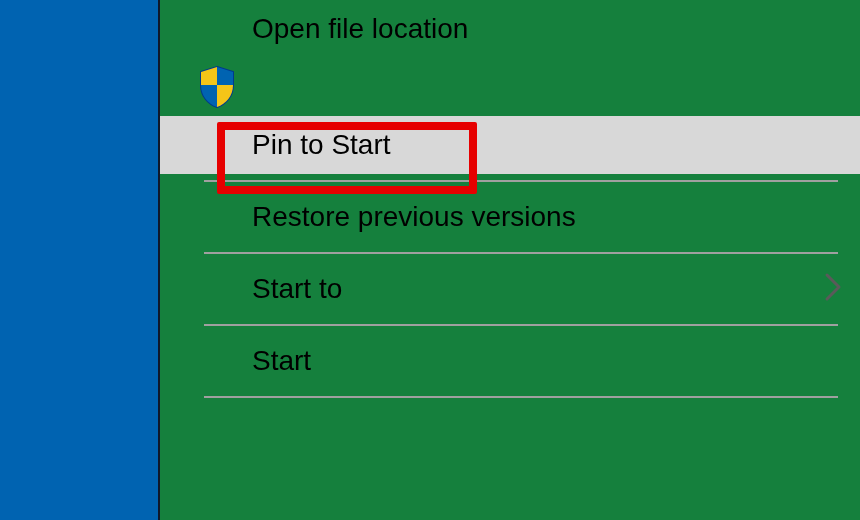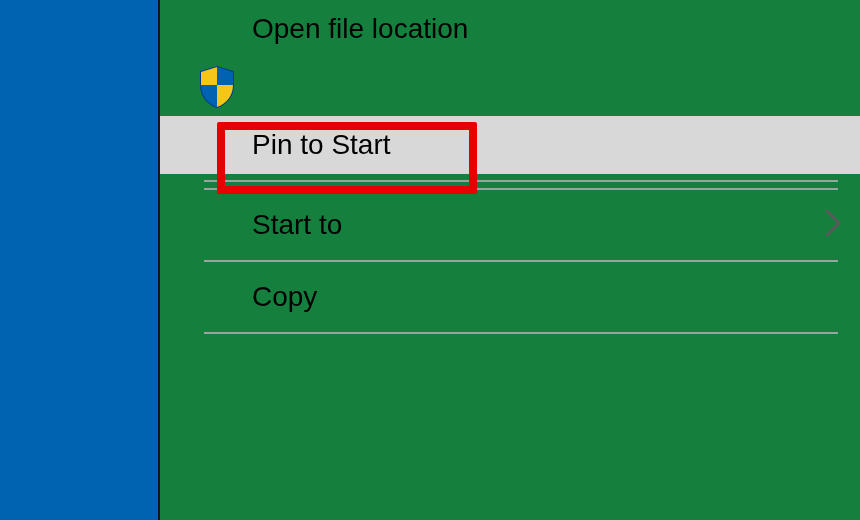--- a/index.html
+++ b/index.html
@@ -84,38 +84,42 @@
     </div>
   </div>
 
   <div class="menu-item hovered">
     <div class="icon-slot"></div>
     <div class="label">Pin to Start</div>
   </div>
 
   <div class="separator"></div>
 
+  <div class="menu-item">
+    <div class="icon-slot"></div>
+    <div class="label">Restore previous versions</div>
+  </div>
 
   <div class="separator"></div>
 
   <div class="menu-item">
     <div class="icon-slot"></div>
     <div class="label">Start to</div>
     <div class="arrow">
       <svg width="18" height="30" viewBox="0 0 18 30">
         <path d="M3 3 L15 15 L3 27" fill="none" stroke="#5a5a5a" stroke-width="3" stroke-linecap="round" stroke-linejoin="round"></path>
       </svg>
     </div>
   </div>
 
   <div class="separator"></div>
 
 
   <div class="menu-item">
     <div class="icon-slot"></div>
-    <div class="label">Copy</div>
+    <div class="label">Start</div>
   </div>
 
   <div class="separator"></div>
 
 </div>
 
 <div class="highlight-box"></div>
 
 </body></html>

